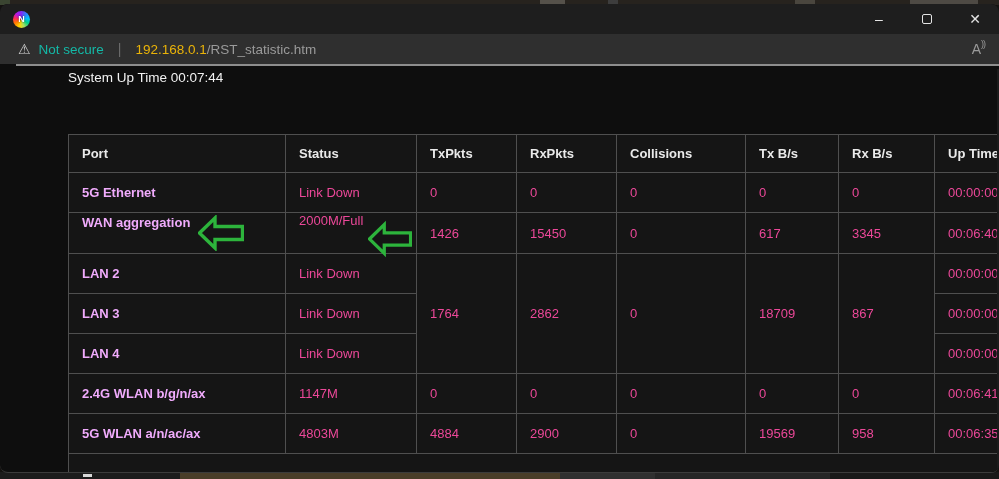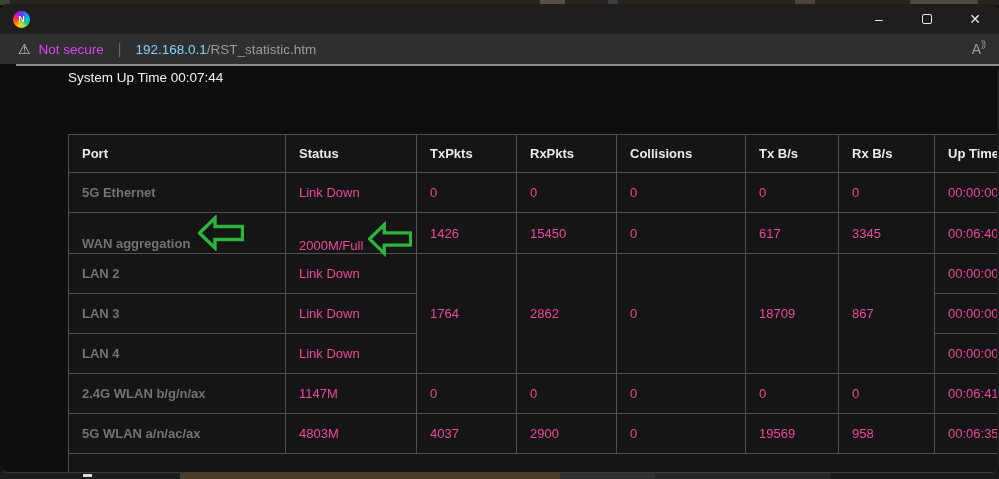--- a/index.html
+++ b/index.html
@@ -36,45 +36,45 @@
     display:flex; align-items:center; justify-content:center;
     font-size:9px; font-weight:bold; color:#fff; text-shadow:0 0 2px rgba(0,0,0,.8);
   }
   .title-text { margin-left:9px; font-size:12.5px; color:#e9e9e9; white-space:nowrap; }
   .win-controls { margin-left:auto; display:flex; height:100%; }
   .ctrl-btn { width:48px; height:100%; display:flex; align-items:center; justify-content:center; color:#e4e4e4; font-size:14px; }
   .max-box { width:10px; height:10px; border:1.4px solid #e4e4e4; border-radius:2px; }
 
   .addressbar { height:30px; background:#2f2f2f; display:flex; align-items:center; }
   .warn-icon { margin-left:18px; font-size:14px; color:#d6d6d6; line-height:1; }
-  .sec-label { margin-left:8px; font-size:13.5px; color:#d946ef; }
+  .sec-label { margin-left:8px; font-size:13.5px; color:#14b8a6; }
   .sep { margin:0 14px; color:#6a6a6a; font-size:14px; }
   .url { font-size:13.5px; white-space:nowrap; }
-  .url .host { color:#7dd3fc; }
+  .url .host { color:#eab308; }
   .url .path { color:#9a9a9a; }
   .read-aloud { margin-left:auto; margin-right:14px; color:#9a9a9a; display:flex; align-items:flex-start; }
   .read-aloud .ra-a { font-size:14px; }
   .read-aloud .ra-waves { font-size:9px; position:relative; top:-2px; letter-spacing:-1px; }
 
   .content {
     position:absolute; top:60px; left:16px; width:999px; height:409px;
     border-top:2px solid #8e8e8e; background:#0e0e0e;padding-left:47px;
   }
   .uptime { height:23px; line-height:23px; padding-left:5px; font-size:13.5px; color:#f2f2f2; }
 
   table.stats { border-collapse:collapse; table-layout:fixed; width:972px; margin-left:5px; background:#151515;margin-top:45px; }
   .stats th, .stats td {
     border:1px solid #4f4f4f; text-align:left; vertical-align:middle;
     padding:0 4px 0 13px; font-size:13px; color:#ec4899; overflow:visible;
   }
   .stats th { height:38px; font-weight:bold; color:#eaeaea; }
   .stats td { height:40px; }
-  .stats td.port { font-weight:bold; color:#737373; }
+  .stats td.port { font-weight:bold; color:#f0abfc; }
   .stats tr.footer-row td { height:19px; padding:0; }
-  .cellflex { display:flex; align-items:flex-end; }
+  .cellflex { display:flex; align-items:flex-start; }
   .green-arrow { flex:0 0 auto; margin-left:8px; }
   .green-arrow.lower { position:relative; top:6px; margin-left:5px; z-index:2; }
 
   
   .scrollbar { position:absolute; right:2px; top:3px; width:16px; height:401px; background:#1b1b1b; }
   .sb-up, .sb-down { position:absolute; left:3px; width:0; height:0; border-left:5px solid transparent; border-right:5px solid transparent; }
   .sb-up { top:5px; border-bottom:7px solid #9a9a9a; }
   .sb-down { bottom:6px; border-top:7px solid #9a9a9a; }
   .sb-thumb { position:absolute; left:2px; top:19px; width:12px; height:316px; background:#969696; border-radius:6px; }
 </style>
@@ -203,21 +203,21 @@
           <td>0</td>
           <td>0</td>
           <td>0</td>
           <td>0</td>
           <td>0</td>
           <td>00:06:41</td>
         </tr>
         <tr>
           <td class="port">5G WLAN a/n/ac/ax</td>
           <td>4803M</td>
-          <td>4037</td>
+          <td>4884</td>
           <td>2900</td>
           <td>0</td>
           <td>19569</td>
           <td>958</td>
           <td>00:06:35</td>
         </tr>
         <tr class="footer-row">
           <td colspan="8"></td>
         </tr>
       </tbody>

